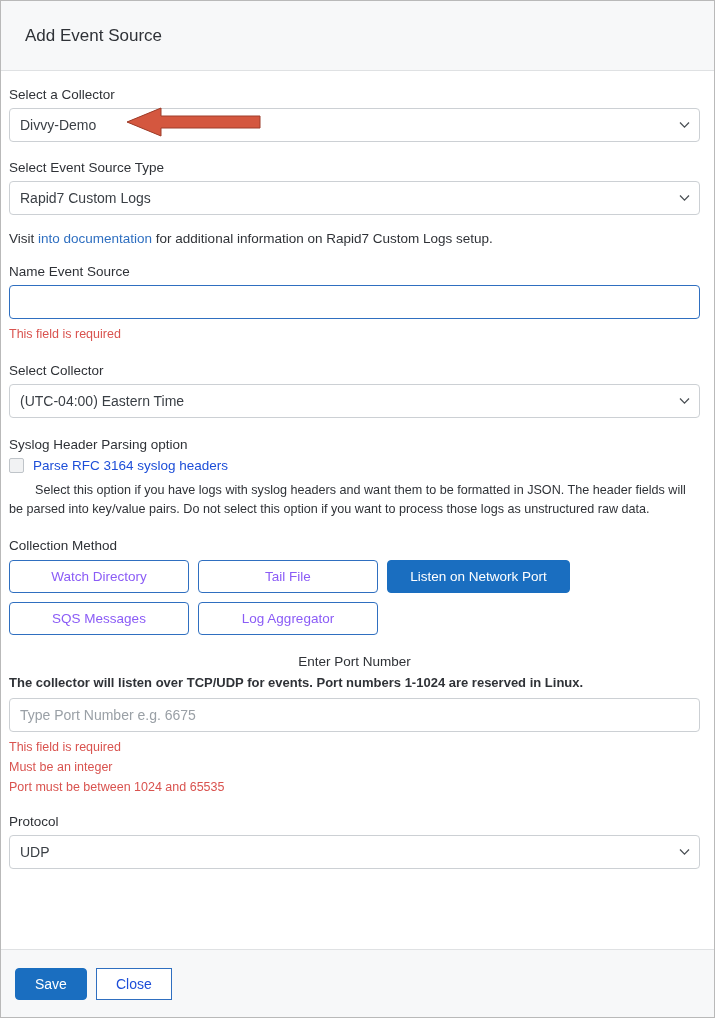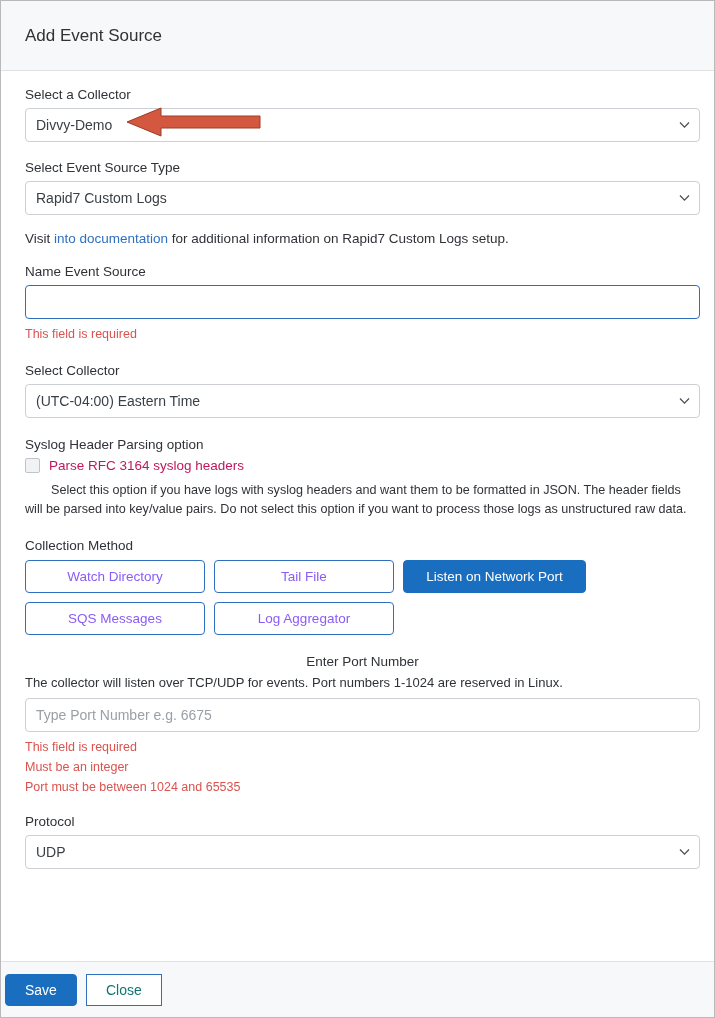--- a/index.html
+++ b/index.html
@@ -23,21 +23,21 @@
     display: flex;
     align-items: center;
     padding: 0 24px;
   }
   .modal-title {
     font-size: 17px;
     color: #2f3237;
     font-weight: 400;
   }
   .modal-body {
-    padding: 16px 14px 10px 24px;
+    padding: 16px 14px 10px 8px;
     background: #ffffff;
     height: 892px;
     overflow: hidden;
   }
   .field-label {
     font-size: 13.5px;
     color: #2f3237;
     margin: 0 0 6px 0;
   }
   .spacer-top { margin-top: 18px; }
@@ -94,21 +94,21 @@
     width: 15px;
     height: 15px;
     border: 1px solid #bfc4c9;
     border-radius: 2px;
     background: #f1f2f3;
     margin-right: 9px;
     flex: 0 0 auto;
   }
   .chk-label {
     font-size: 13.5px;
-    color: #be185d;
+    color: #1d4ed8;
   }
   .hint-paragraph {
     font-size: 12.6px;
     color: #2f3237;
     line-height: 1.5;
     margin-top: 8px;
     text-indent: 26px;
   }
   .btn-grid {
     display: flex;
@@ -140,41 +140,41 @@
     width: 183px;
   }
   .desc-text {
     font-size: 13px;
     color: #2f3237;
     margin-top: 6px;
   }
   .modal-footer {
     position: absolute;
     left: 0; right: 0; bottom: 0;
-    height: 56px;
+    height: 68px;
     background: #f7f8f9;
     border-top: 1px solid #dfe1e3;
     display: flex;
     align-items: center;
-    padding: 0 4px;
+    padding: 0 14px;
     gap: 9px;
   }
   .btn-primary {
     background: #1a6ec0;
     color: #ffffff;
     border: 1px solid #1a6ec0;
     border-radius: 4px;
     font-size: 14px;
     padding: 7px 19px;
     cursor: pointer;
     font-family: "Liberation Sans", sans-serif;
   }
   .btn-secondary {
     background: #ffffff;
-    color: #0f766e;
+    color: #1d4ed8;
     border: 1px solid #2f6fc0;
     border-radius: 0;
     font-size: 14px;
     padding: 7px 19px;
     cursor: pointer;
     font-family: "Liberation Sans", sans-serif;
   }
   .arrow-annotation {
     position: absolute;
     left: 126px;
@@ -249,21 +249,21 @@
     <div class="field-label" style="margin-top:19px;">Collection Method</div>
     <div class="btn-grid">
       <button class="method-btn">Watch Directory</button>
       <button class="method-btn">Tail File</button>
       <button class="method-btn wide active">Listen on Network Port</button>
       <button class="method-btn">SQS Messages</button>
       <button class="method-btn">Log Aggregator</button>
     </div>
 
     <div class="field-label" style="margin-top:19px;text-align:center;">Enter Port Number</div>
-    <div class="desc-text" style="margin-top:0;margin-bottom:8px;">The collector will listen over TCP/UDP for events. Port numbers 1-1024 are reserved in Linux.</div>
+    <div class="desc-text" style="margin-top:0;margin-bottom:8px;font-weight:bold;">The collector will listen over TCP/UDP for events. Port numbers 1-1024 are reserved in Linux.</div>
     <input class="form-control" type="text" placeholder="Type Port Number e.g. 6675" style="">
     <div class="error-text">This field is required</div>
     <div class="error-text" style="margin-top:2px;">Must be an integer</div>
     <div class="error-text" style="margin-top:2px;">Port must be between 1024 and 65535</div>
 
     <div class="field-label" style="margin-top:18px;">Protocol</div>
     <div class="select-wrap">
       <select class="form-control">
         <option>UDP</option>
       </select>

